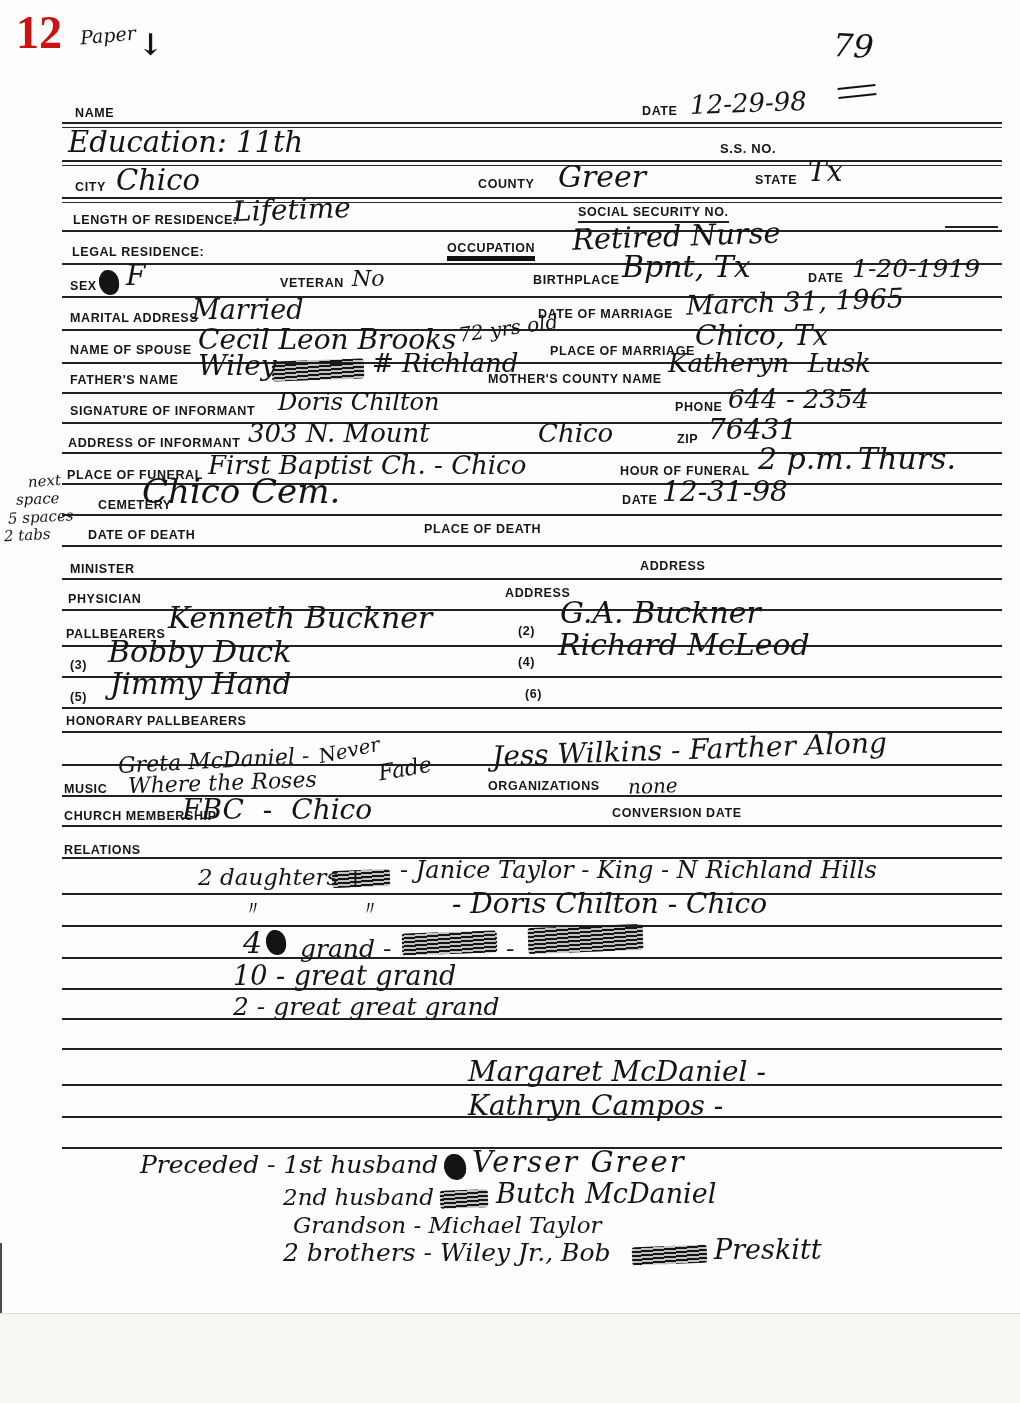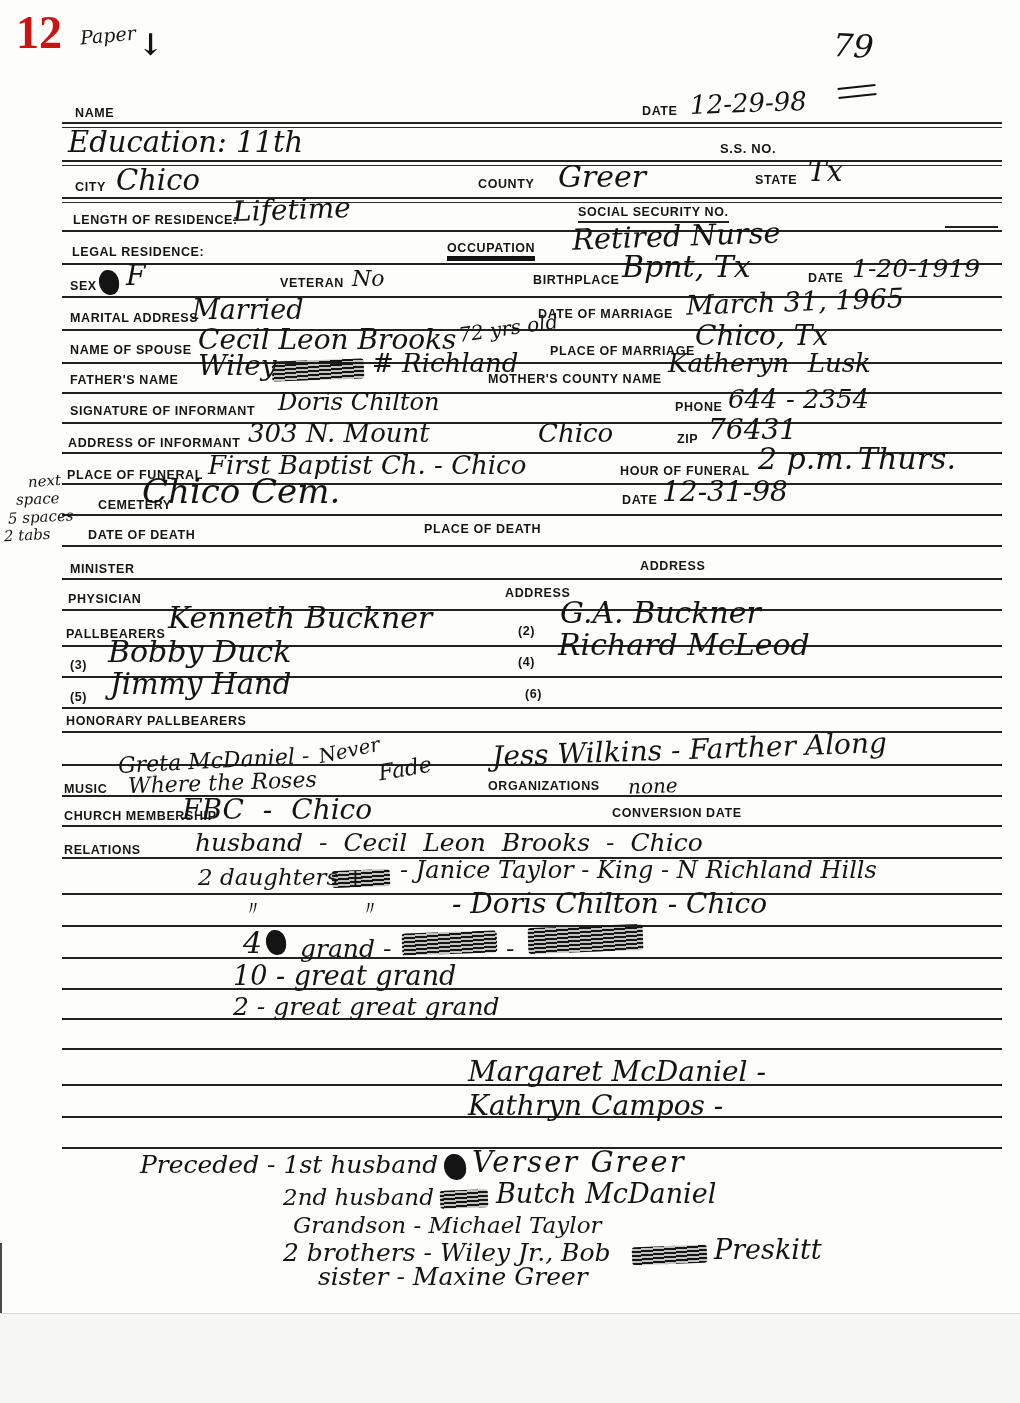--- a/index.html
+++ b/index.html
@@ -175,21 +175,20 @@
   <span class="hw" style="left:128px;top:772px;font-size:22px;transform:rotate(-2deg)">Where the Roses</span>
   <span class="hw" style="left:378px;top:758px;font-size:22px;transform:rotate(-10deg)">Fade</span>
   <span class="lbl" style="left:488px;top:779px">ORGANIZATIONS</span>
   <span class="hw" style="left:628px;top:776px;font-size:20px;transform:rotate(-2deg)">none</span>
 
   <span class="lbl" style="left:64px;top:809px">CHURCH MEMBERSHIP</span>
   <span class="hw" style="left:182px;top:796px;font-size:28px;word-spacing:10px">FBC - Chico</span>
   <span class="lbl" style="left:612px;top:806px">CONVERSION DATE</span>
 
   <span class="lbl" style="left:64px;top:843px">RELATIONS</span>
-  <span class="hw" style="left:195px;top:830px;font-size:25px;word-spacing:8px">husband - Cecil Leon Brooks - Chico</span>
   <span class="hw" style="left:198px;top:866px;font-size:23px">2 daughters +</span>
   <div class="scratch" style="left:332px;top:870px;width:58px;height:17px"></div>
   <span class="hw" style="left:400px;top:858px;font-size:24px">- Janice Taylor - King - N Richland Hills</span>
   <span class="hw" style="left:243px;top:898px;font-size:20px;font-style:normal">〃</span>
   <span class="hw" style="left:360px;top:898px;font-size:20px;font-style:normal">〃</span>
   <span class="hw" style="left:452px;top:890px;font-size:28px">- Doris Chilton - Chico</span>
   <span class="hw" style="left:243px;top:928px;font-size:30px">4</span>
   <div class="blob" style="left:266px;top:930px;width:20px;height:25px"></div>
   <span class="hw" style="left:300px;top:936px;font-size:25px">grand -</span>
   <div class="scratch" style="left:402px;top:932px;width:95px;height:22px"></div>
@@ -203,15 +202,14 @@
   <span class="hw" style="left:140px;top:1152px;font-size:25px">Preceded - 1st husband -</span>
   <div class="blob" style="left:444px;top:1154px;width:22px;height:26px"></div>
   <span class="hw" style="left:472px;top:1148px;font-size:29px;letter-spacing:2px">Verser Greer</span>
   <span class="hw" style="left:283px;top:1186px;font-size:23px">2nd husband -</span>
   <div class="scratch" style="left:440px;top:1190px;width:48px;height:18px"></div>
   <span class="hw" style="left:496px;top:1180px;font-size:27px">Butch McDaniel</span>
   <span class="hw" style="left:293px;top:1214px;font-size:23px">Grandson - Michael Taylor</span>
   <span class="hw" style="left:283px;top:1240px;font-size:25px">2 brothers - Wiley Jr., Bob</span>
   <div class="scratch" style="left:632px;top:1246px;width:75px;height:18px"></div>
   <span class="hw" style="left:714px;top:1236px;font-size:27px">Preskitt</span>
-  <span class="hw" style="left:318px;top:1264px;font-size:25px">sister - Maxine Greer</span>
 
 </div>
 
 </body></html>

